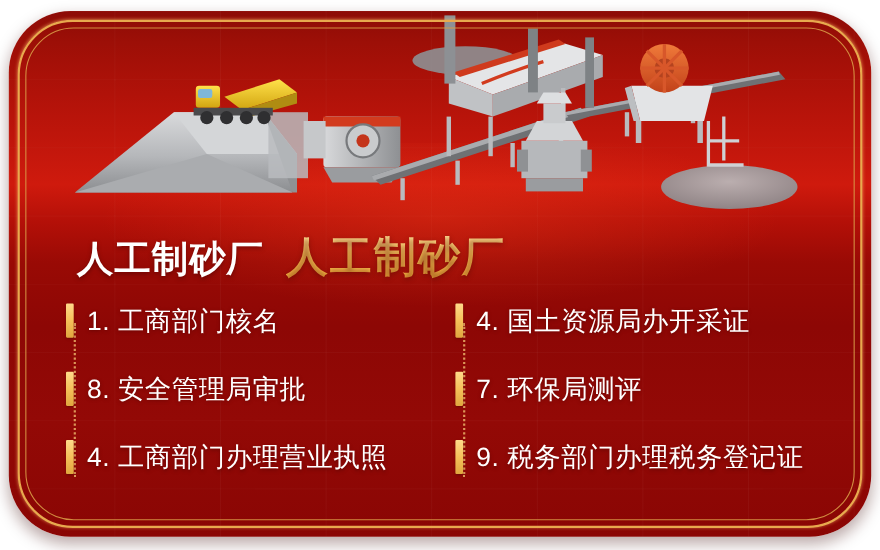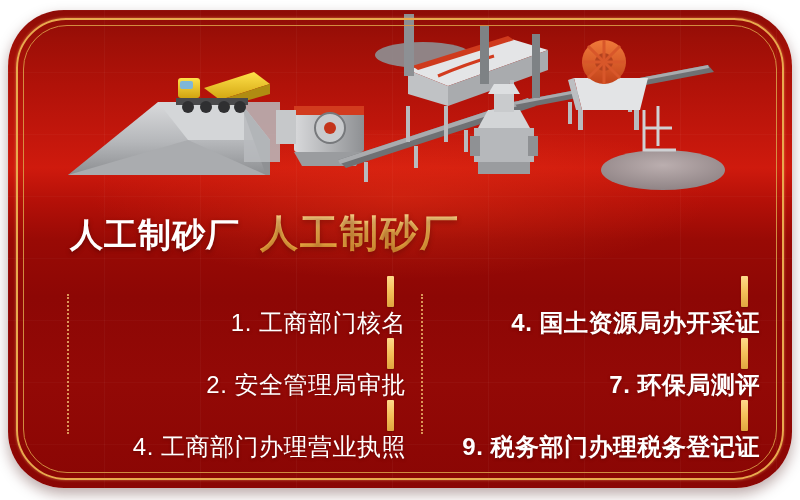--- a/index.html
+++ b/index.html
@@ -128,37 +128,36 @@
     position: absolute;
     left: 52px;
     top: 266px;
     width: 700px;
     display: flex;
   }
   .col {
     position: relative;
     width: 350px;
   }
-  .col-right { margin-left: 8px; font-weight: bold; }
+  .col-right { margin-left: 8px; }
 
   .dotline {
     position: absolute;
     left: 7px;
     top: 18px;
     bottom: 28px;
     width: 0;
     border-left: 2px dotted rgba(244,198,116,0.75);
   }
   .item {
     position: relative;
     display: flex;
-    align-items: flex-end;
+    align-items: flex-start;
     height: 62px;
     z-index: 2;
-    flex-direction: column;
   }
   .bar {
     width: 7px;
     height: 31px;
     margin-right: 12px;
     border-radius: 1px;
     background: linear-gradient(180deg, #ffd98a 0%, #f5c05a 50%, #e0a63f 100%);
     box-shadow: 0 1px 2px rgba(60,10,0,0.4);
     flex: none;
   }
@@ -315,21 +314,21 @@
     <div class="list-wrap">
 
       <div class="col">
         <div class="dotline"></div>
         <div class="item">
           <span class="bar"></span>
           <span class="item-text">1. 工商部门核名</span>
         </div>
         <div class="item">
           <span class="bar"></span>
-          <span class="item-text">2. 安全管理局审批</span>
+          <span class="item-text">8. 安全管理局审批</span>
         </div>
         <div class="item">
           <span class="bar"></span>
           <span class="item-text">4. 工商部门办理营业执照</span>
         </div>
       </div>
 
       <div class="col col-right">
         <div class="dotline"></div>
         <div class="item">

